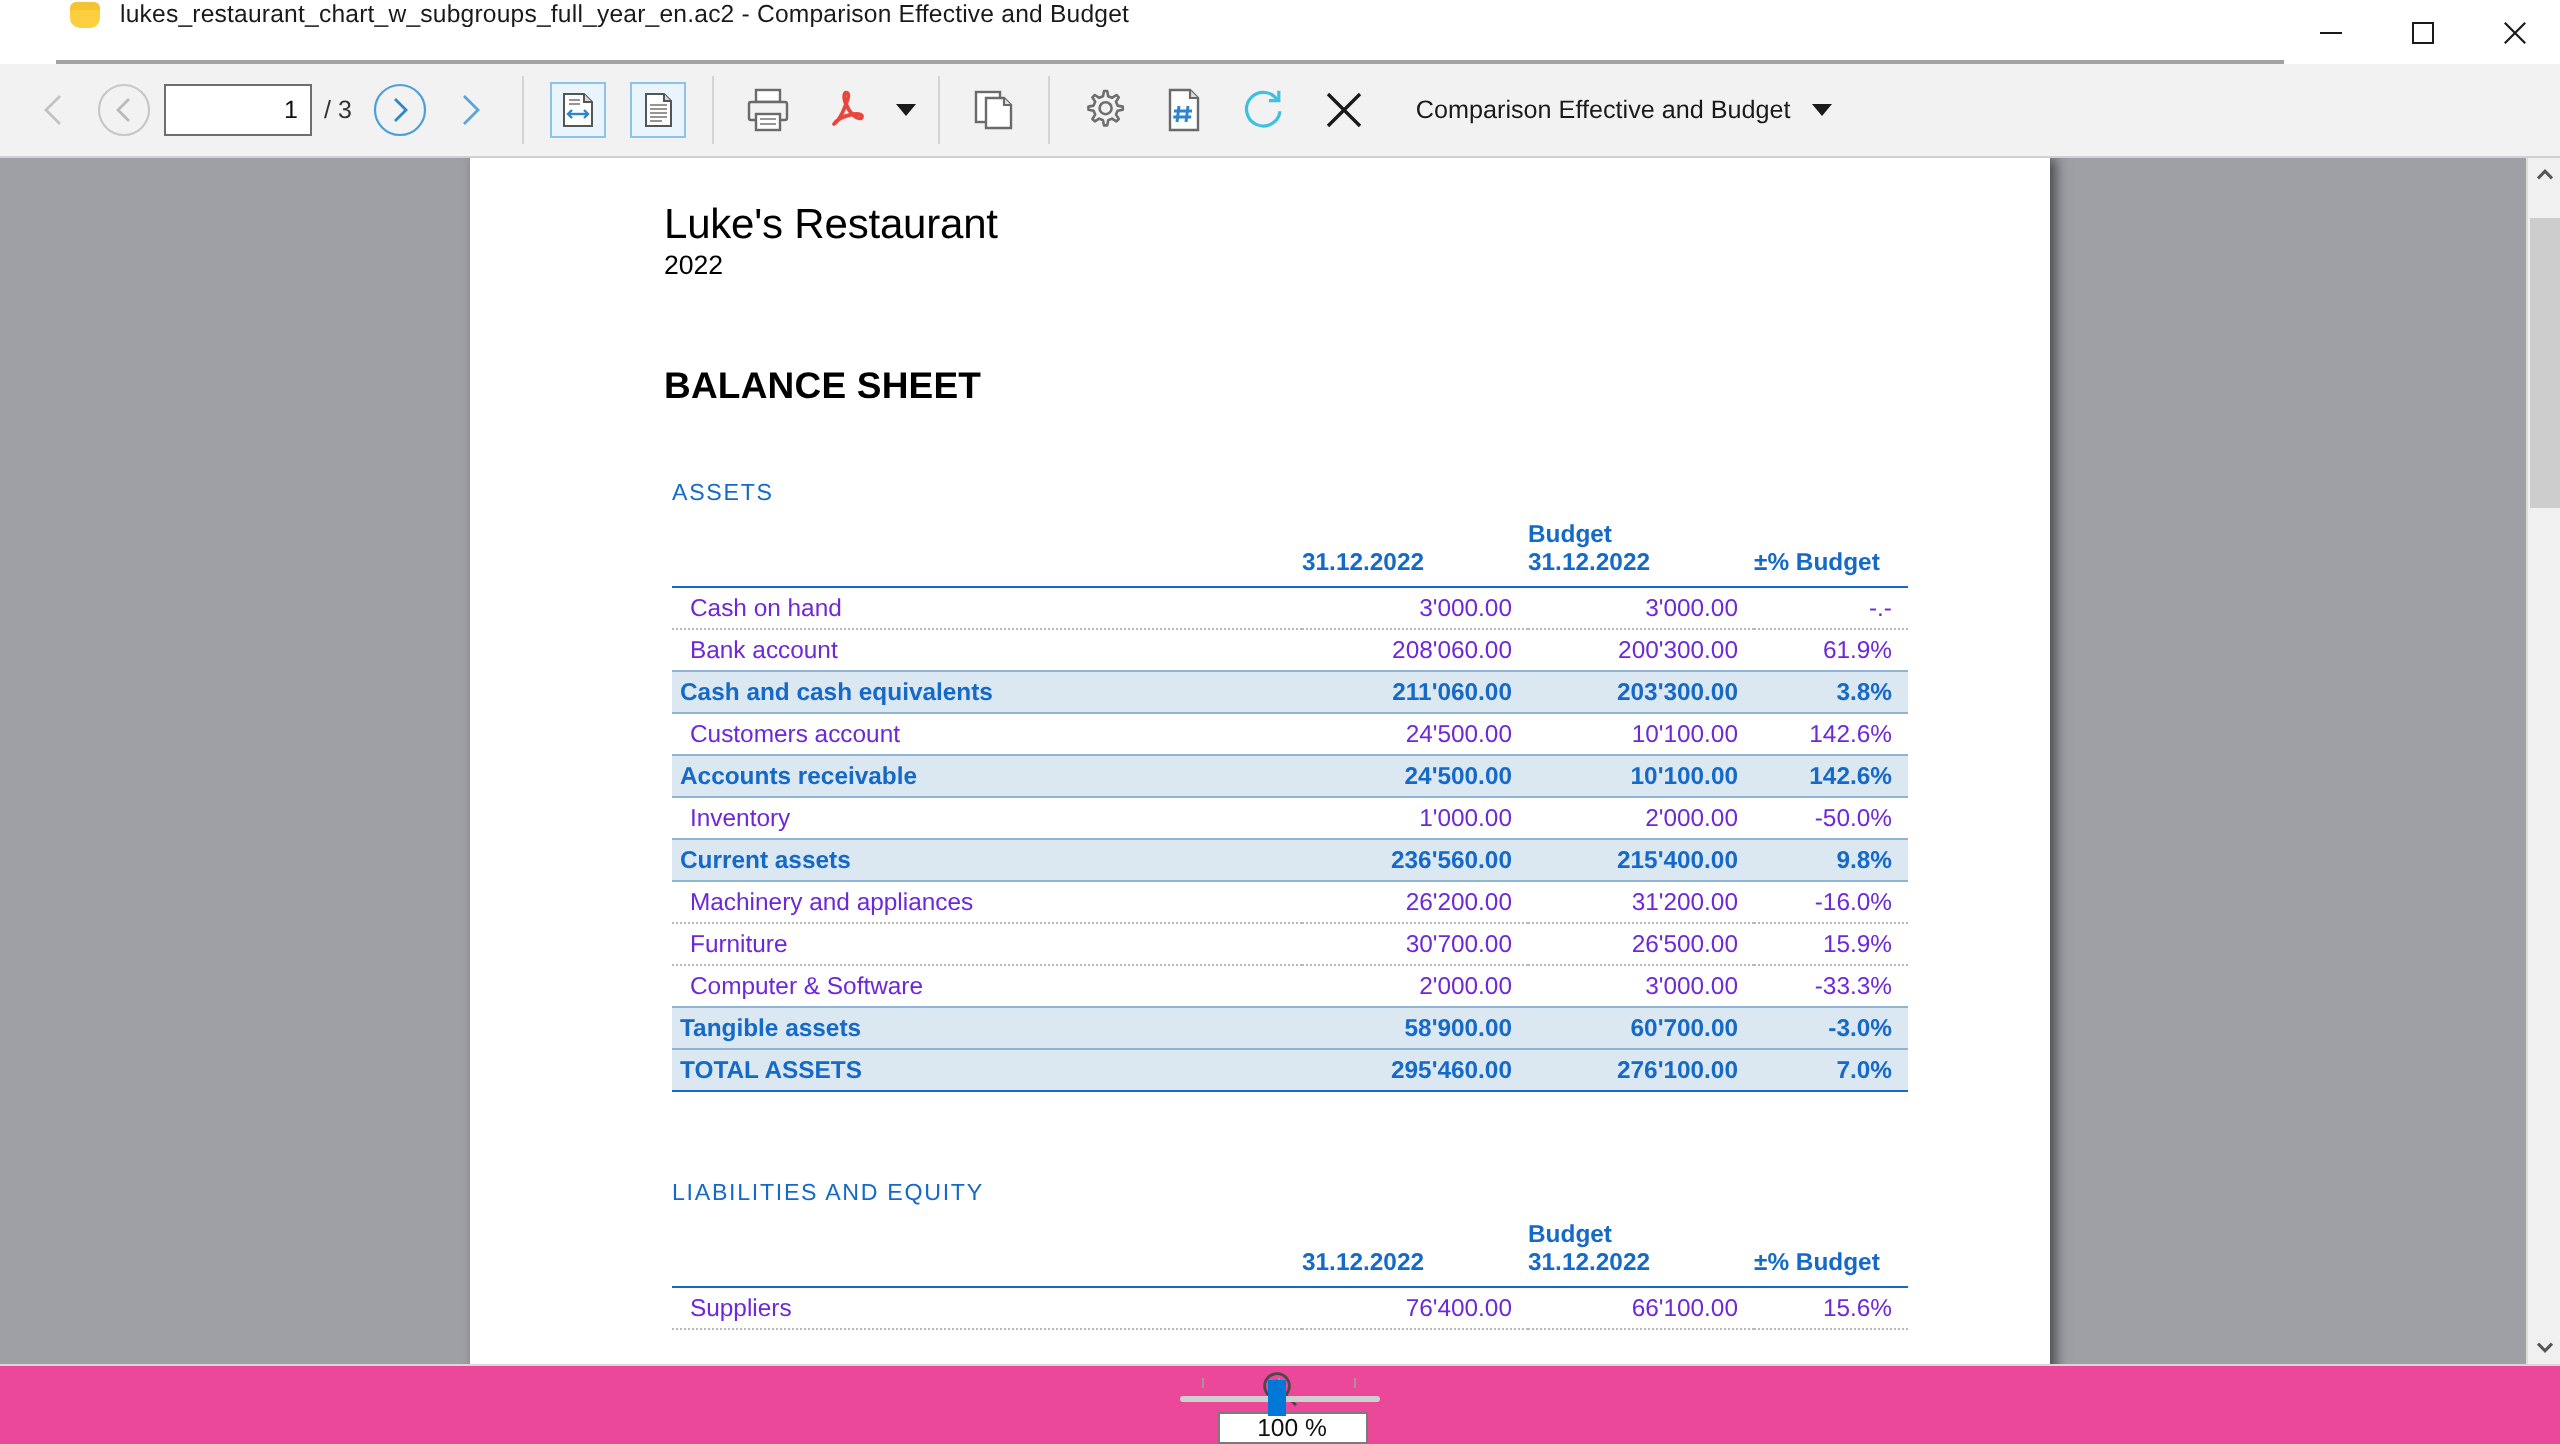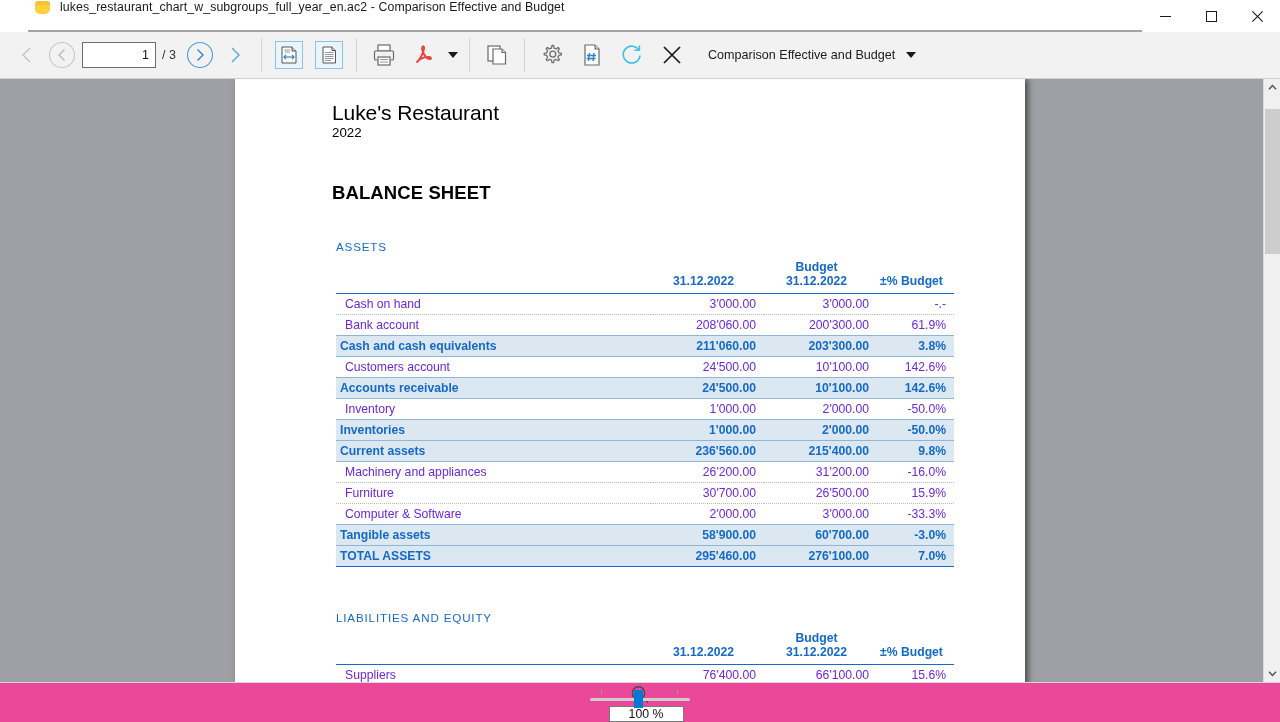--- a/index.html
+++ b/index.html
@@ -108,21 +108,21 @@
   .section-title {
     font-size:11.6px; color:#1569c7; letter-spacing:0.85px; font-weight:500;
     margin-bottom:7px;
   }
   table.fin { border-collapse:collapse; width:618px; table-layout:fixed; }
   table.fin col.c-label { width:315px; }
   table.fin col.c-num   { width:113px; }
   table.fin col.c-pct   { width:77px; }
 
   .fin th {
-    font-size:12.2px; color:#1569c7; font-weight:bold; text-align:center;
+    font-size:12.2px; color:#1569c7; font-weight:bold; text-align:left;
     padding:0 8px 1px 0; vertical-align:bottom; line-height:14px;
   }
   .fin th.lbl { text-align:left; }
   .fin th .sub { display:block; font-weight:bold; }
   .hdr-rule td { border-bottom:1.6px solid #1569c7; height:3px; padding:0; }
 
   .fin td {
     font-size:12.2px; color:#6d28d9; padding:2px 8px 2px 0; line-height:16px;
     text-align:right; white-space:nowrap;
   }
@@ -392,26 +392,20 @@
                   <td>10'100.00</td>
                   <td>142.6%</td>
                 </tr>
                 <tr class="item">
                   <td class="lbl">Inventory</td>
                   <td>1'000.00</td>
                   <td>2'000.00</td>
                   <td>-50.0%</td>
                 </tr>
                 <tr class="sub">
-                  <td class="lbl">Inventories</td>
-                  <td>1'000.00</td>
-                  <td>2'000.00</td>
-                  <td>-50.0%</td>
-                </tr>
-                <tr class="sub">
                   <td class="lbl">Current assets</td>
                   <td>236'560.00</td>
                   <td>215'400.00</td>
                   <td>9.8%</td>
                 </tr>
                 <tr class="item">
                   <td class="lbl">Machinery and appliances</td>
                   <td>26'200.00</td>
                   <td>31'200.00</td>
                   <td>-16.0%</td>

